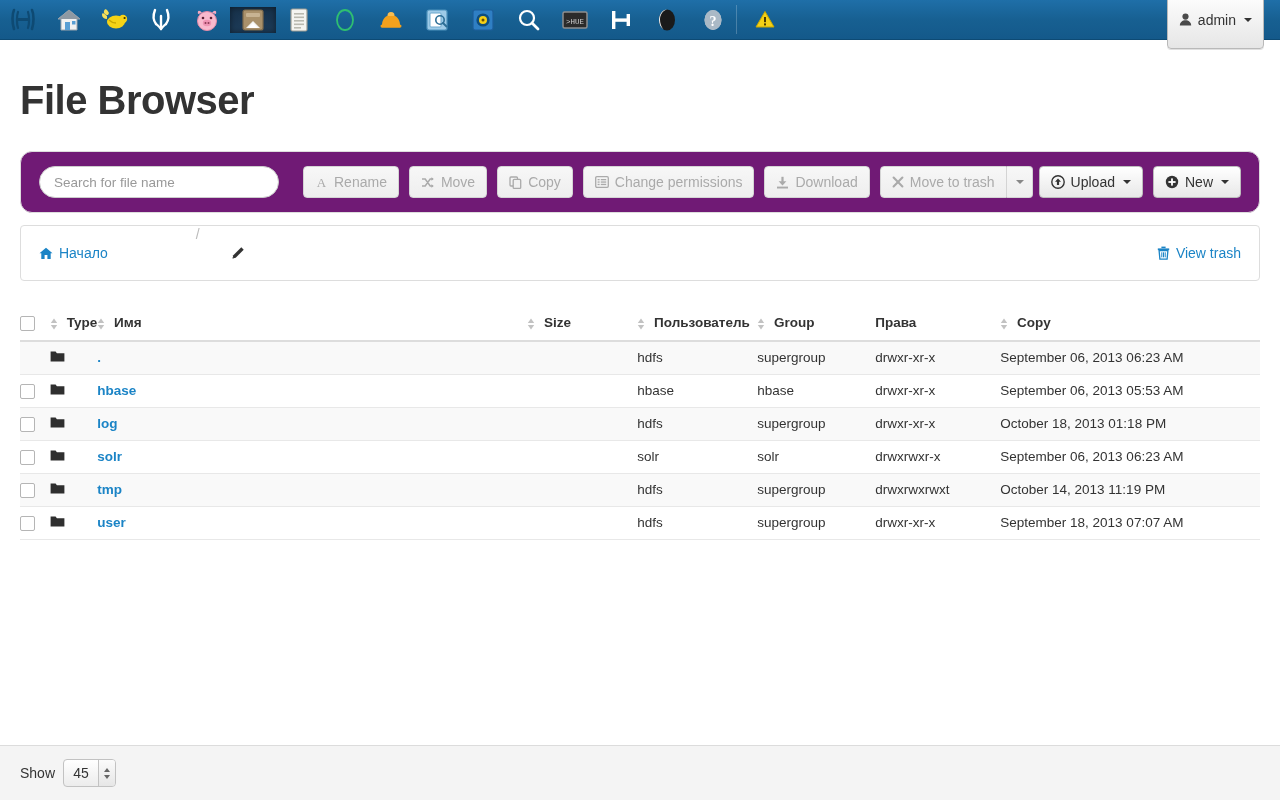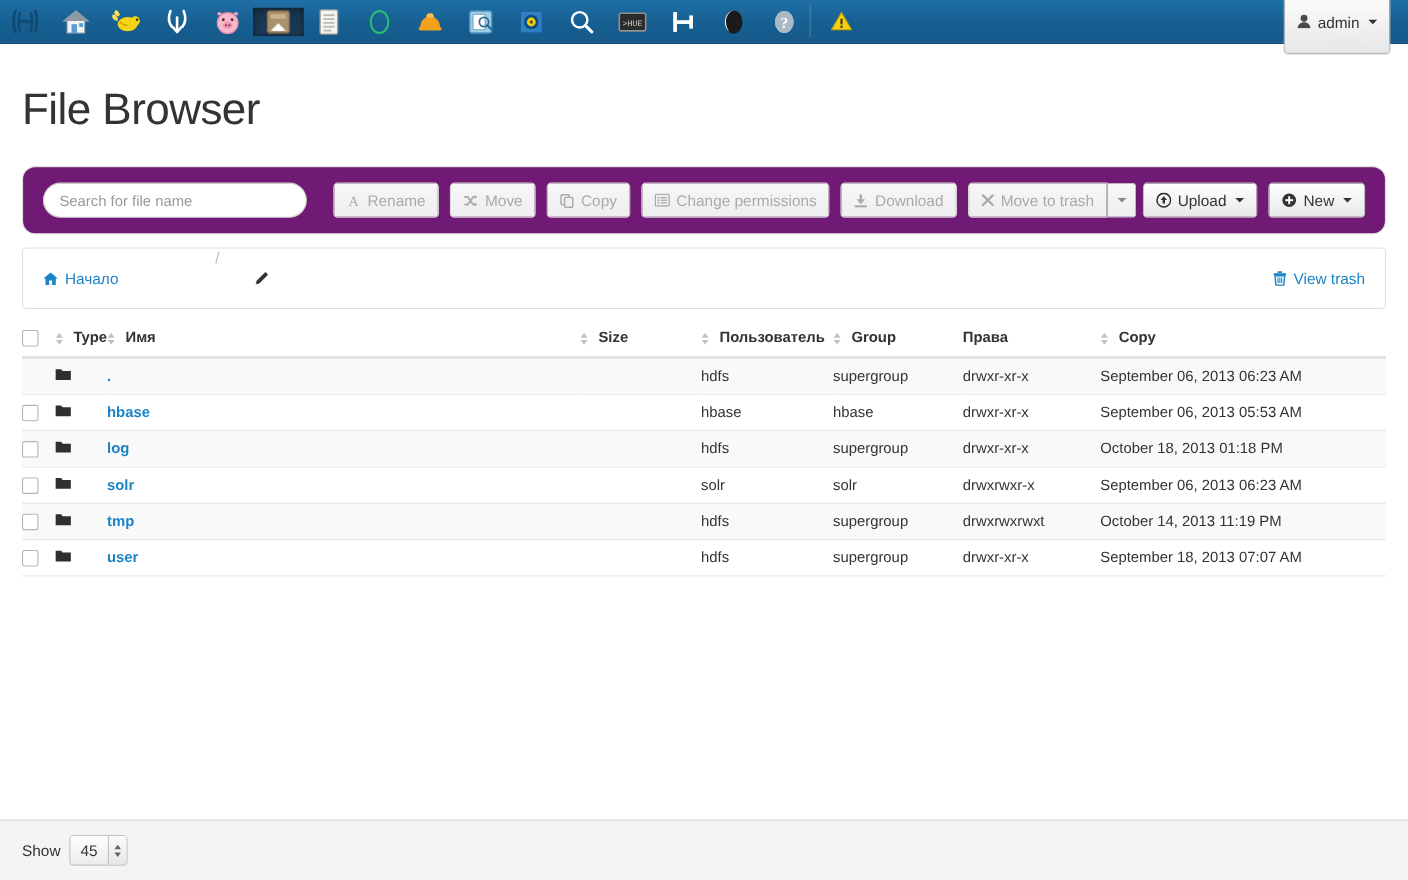--- a/index.html
+++ b/index.html
@@ -75,21 +75,21 @@
     border-right: 4px solid transparent;
     border-top: 4px solid #333;
     display: inline-block;
     margin-left: 2px;
   }
 
   
   .page { padding: 0 20px; }
   h1.page-title {
     font-size: 40px;
-    font-weight: normal;
+    font-weight: bold;
     color: #333333;
     margin: 38px 0 28px 0;
     letter-spacing: -.5px;
   }
 
   
   .panel {
     background: #701a75;
     border: 1px solid #dddddd;
     border-radius: 12px;
@@ -195,21 +195,21 @@
     align-items: center;
     gap: 6px;
     cursor: pointer;
     text-decoration: none;
   }
 
   
   table.files {
     width: 100%;
     border-collapse: collapse;
-    margin-top: 12px;
+    margin-top: 28px;
     font-size: 13.5px;
   }
   table.files thead th {
     text-align: left;
     font-weight: bold;
     color: #333;
     padding: 6px 0 9px 0;
     border-bottom: 2px solid #dddddd;
     white-space: nowrap;
     font-size: 13.5px;

